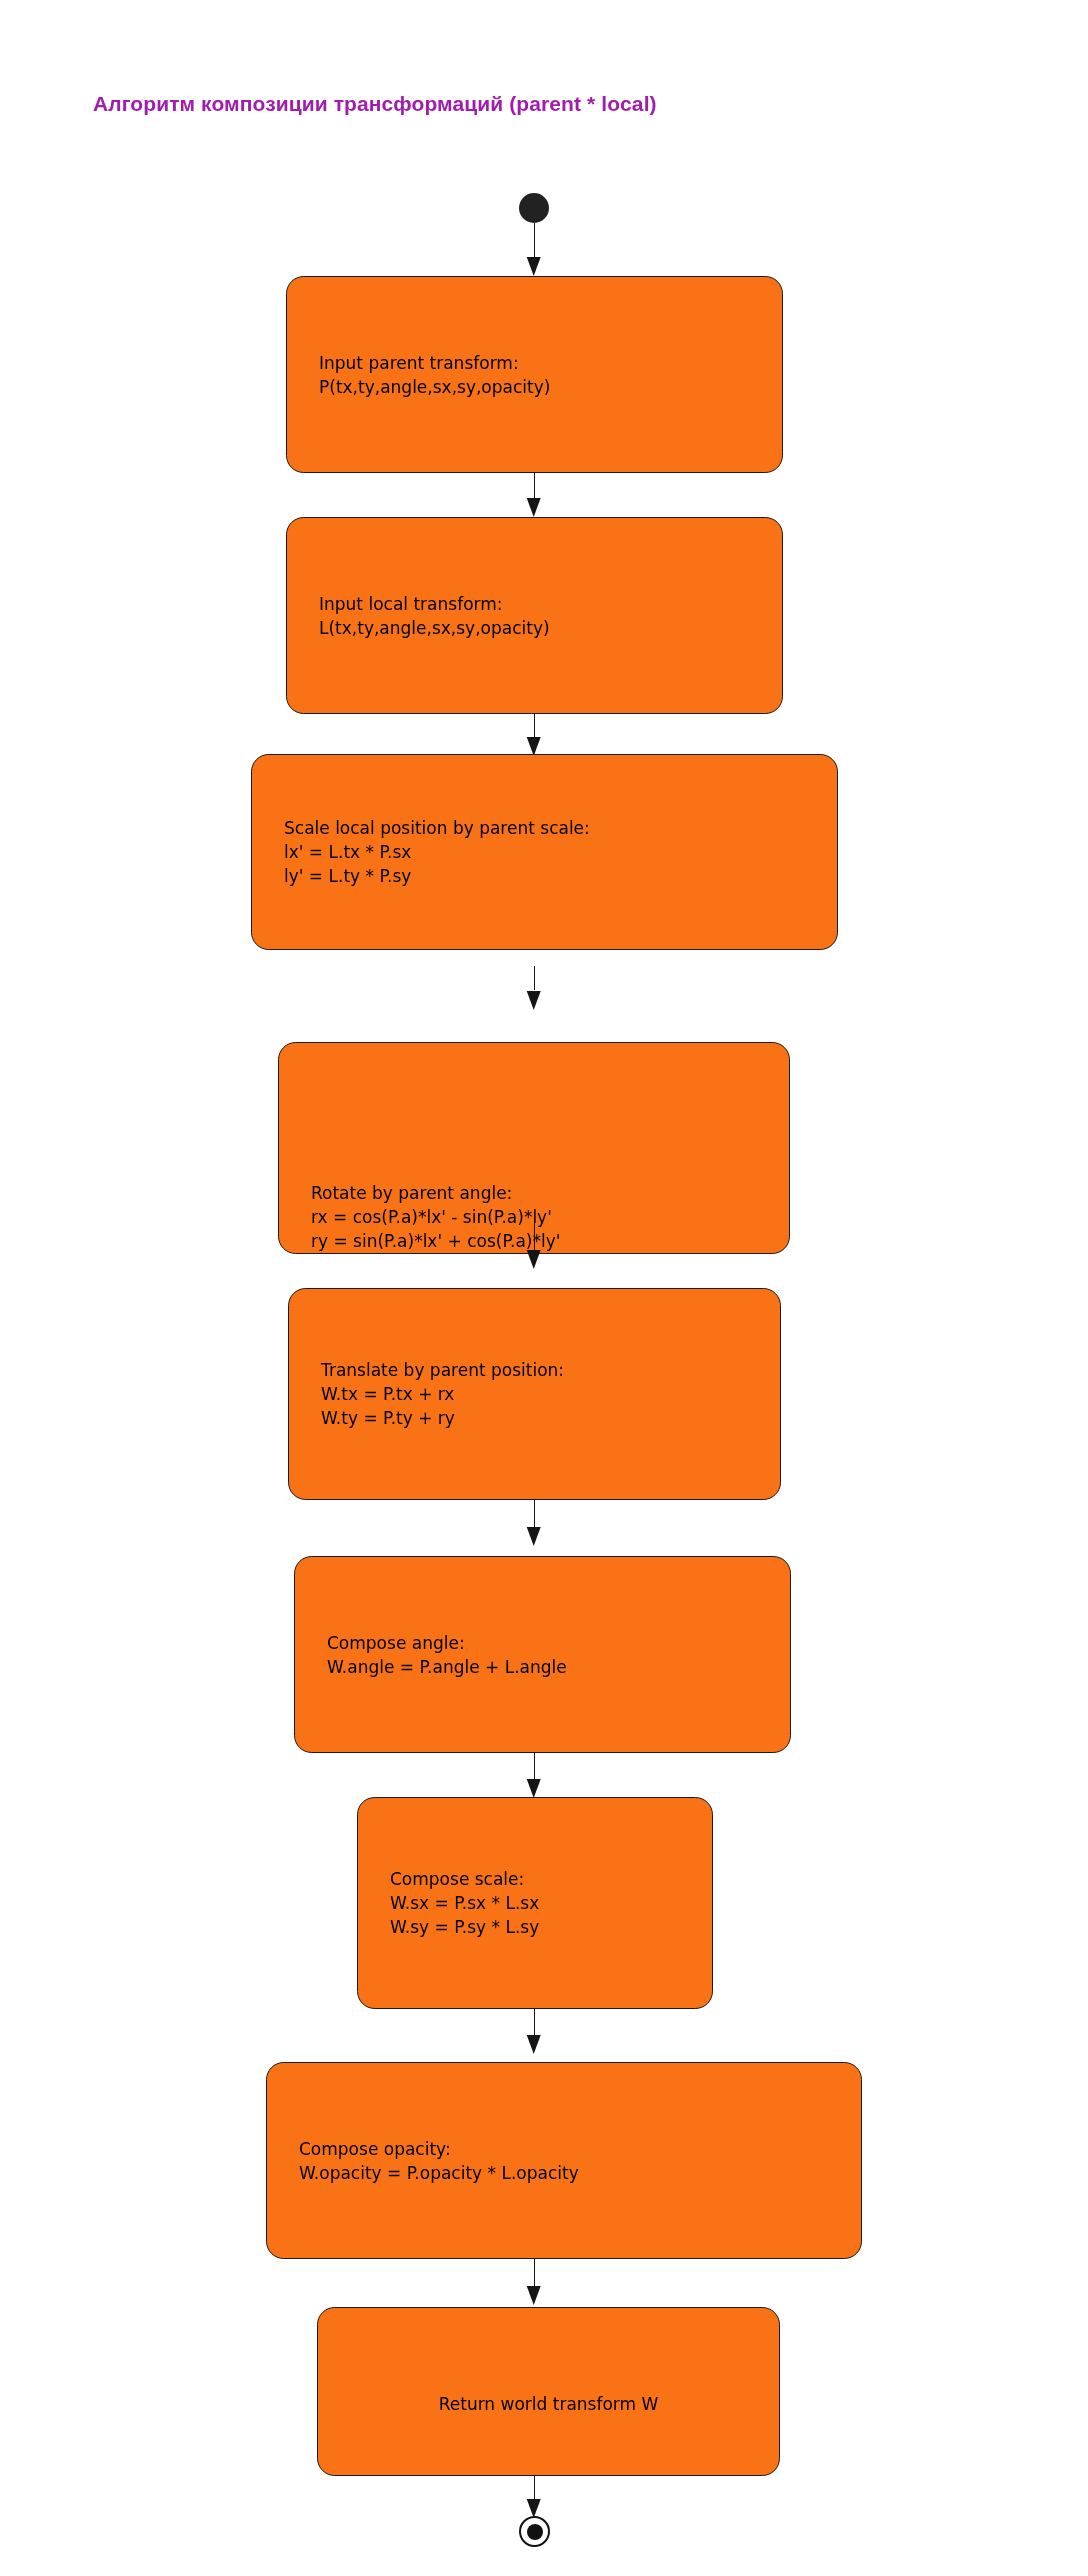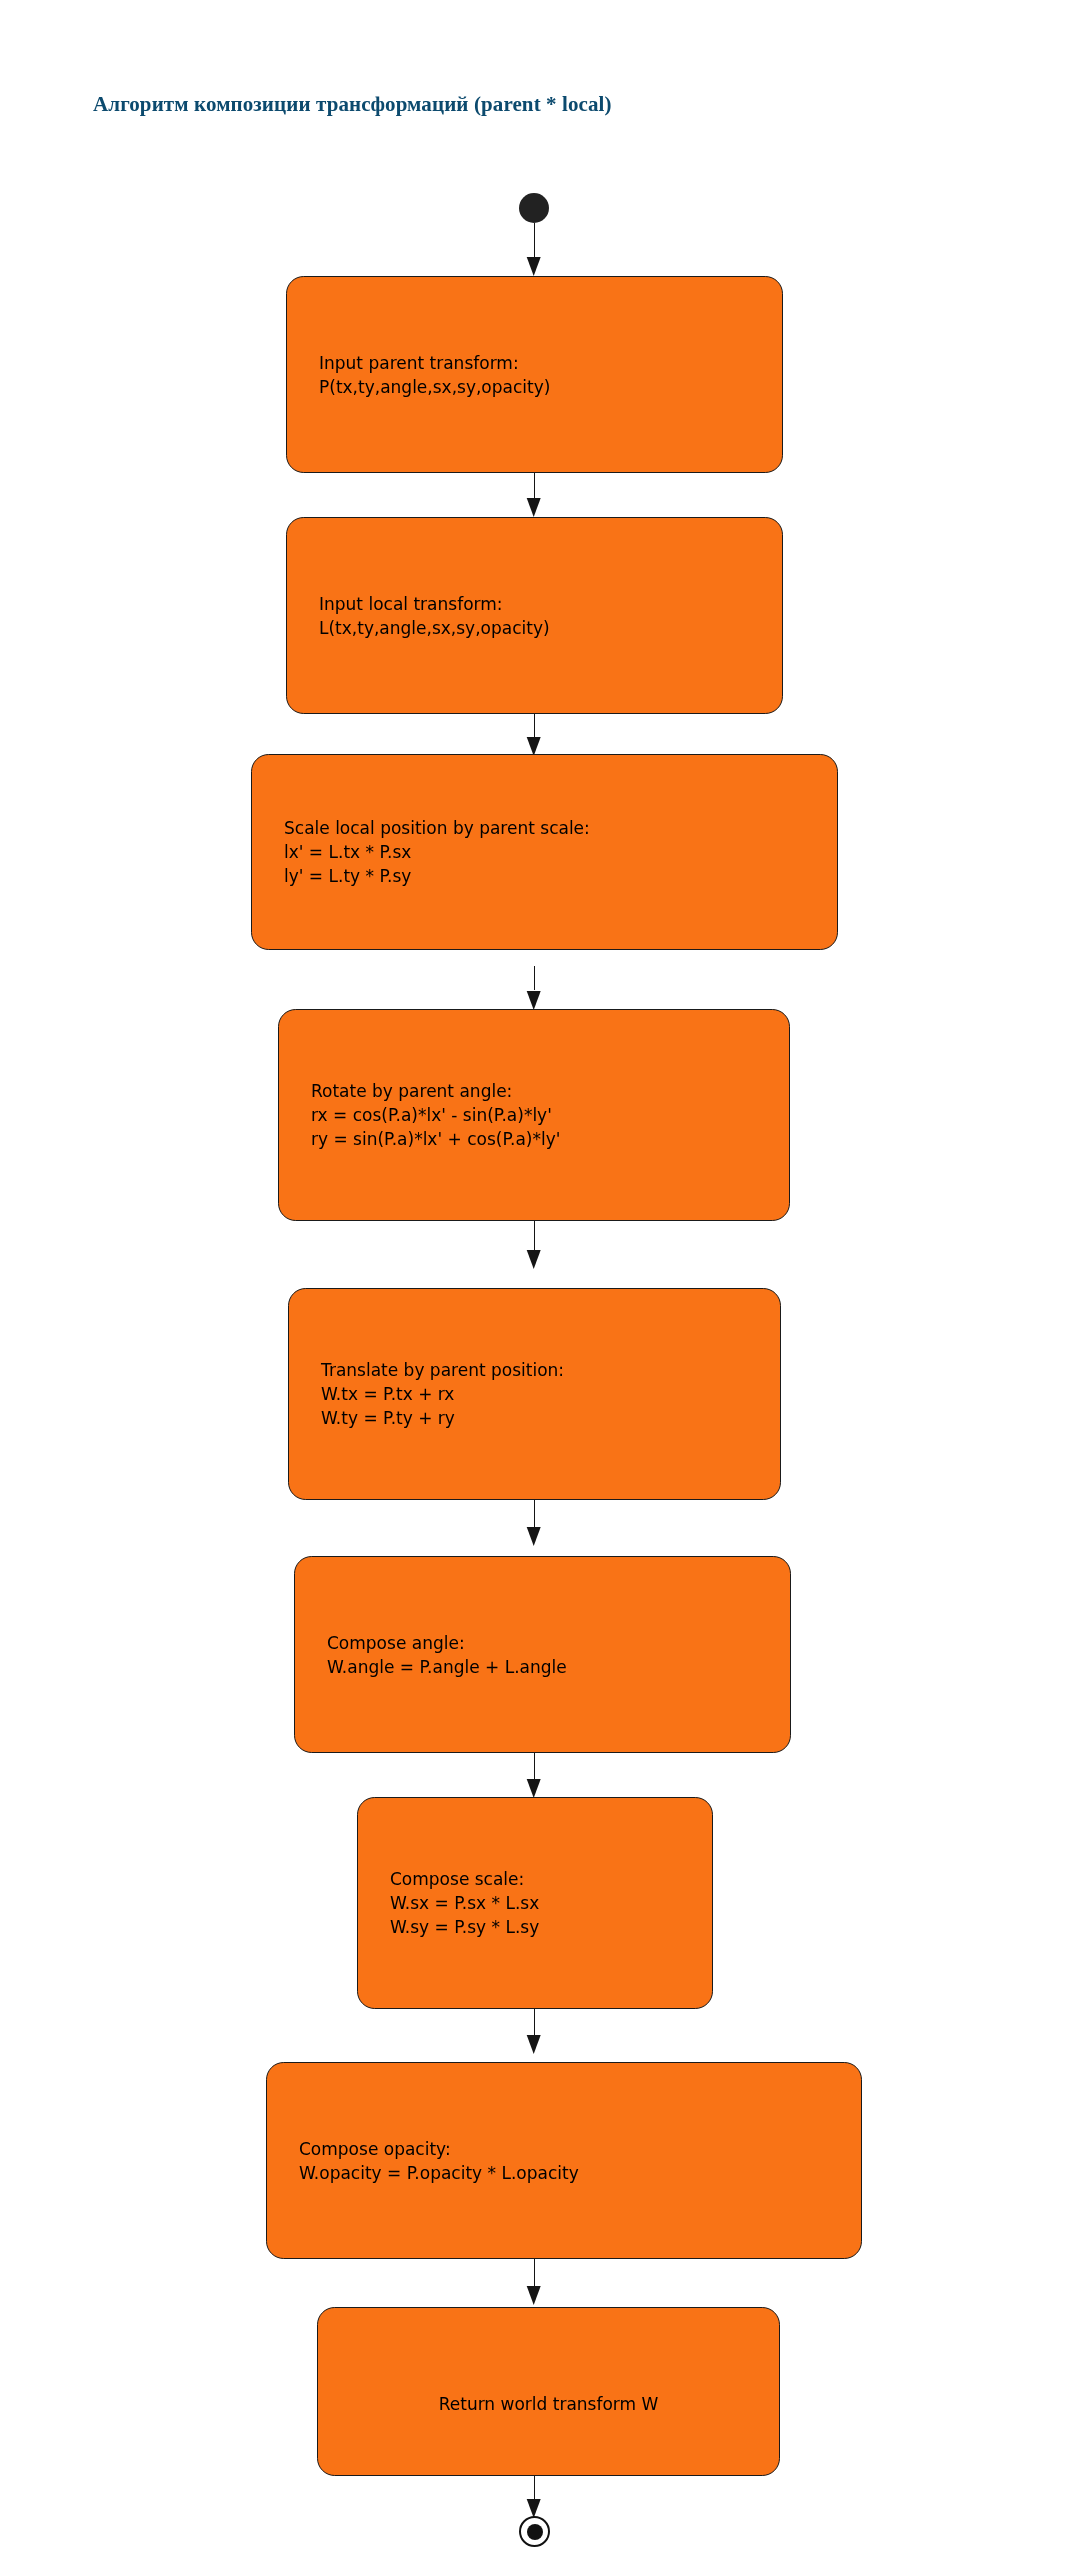--- a/index.html
+++ b/index.html
@@ -12,24 +12,24 @@
     height: 2576px;
     position: relative;
     font-family: "DejaVu Sans", sans-serif;
     overflow: hidden;
   }
 
   #diagram-title {
     position: absolute;
     left: 93px;
     top: 92px;
-    font-family: Liberation Serif, serif;
+    font-family: Liberation Sans, sans-serif;
     font-size: 21px;
     font-weight: bold;
-    color: #0c4a6e;
+    color: #a21caf;
     letter-spacing: 0.1px;
     white-space: nowrap;
   }
 
   #flow {
     position: absolute;
     left: 0;
     top: 0;
     width: 1088px;
     height: 2576px;
@@ -134,21 +134,21 @@
   <div class="edge-head" style="top:737px;"></div>
 
   <div class="node-box" style="left:251px; top:754px; width:587px; height:196px;">
     <div class="node-text">Scale local position by parent scale:
 lx' = L.tx * P.sx
 ly' = L.ty * P.sy</div>
   </div>
   <div class="edge" style="top:966px; height:24px;"></div>
   <div class="edge-head" style="top:991px;"></div>
 
-  <div class="node-box" style="left:278px; top:1009px; width:512px; height:212px;">
+  <div class="node-box" style="left:278px; top:1042px; width:512px; height:212px;align-items:flex-end;">
     <div class="node-text">Rotate by parent angle:
 rx = cos(P.a)*lx' - sin(P.a)*ly'
 ry = sin(P.a)*lx' + cos(P.a)*ly'</div>
   </div>
   <div class="edge" style="top:1221px; height:29px;"></div>
   <div class="edge-head" style="top:1250px;"></div>
 
   <div class="node-box" style="left:288px; top:1288px; width:493px; height:212px;">
     <div class="node-text">Translate by parent position:
 W.tx = P.tx + rx

